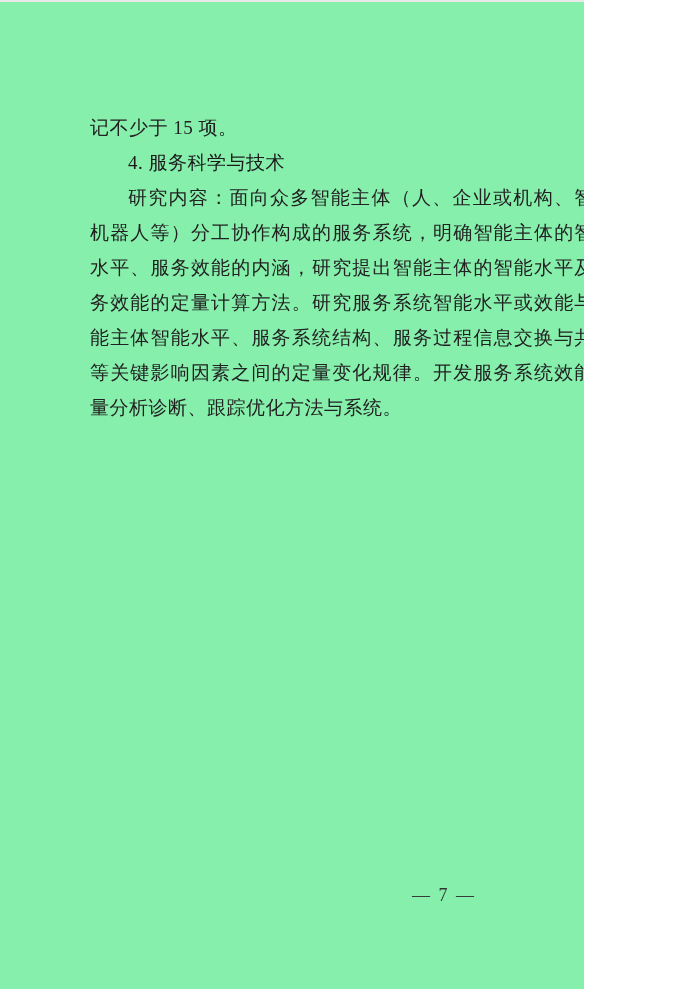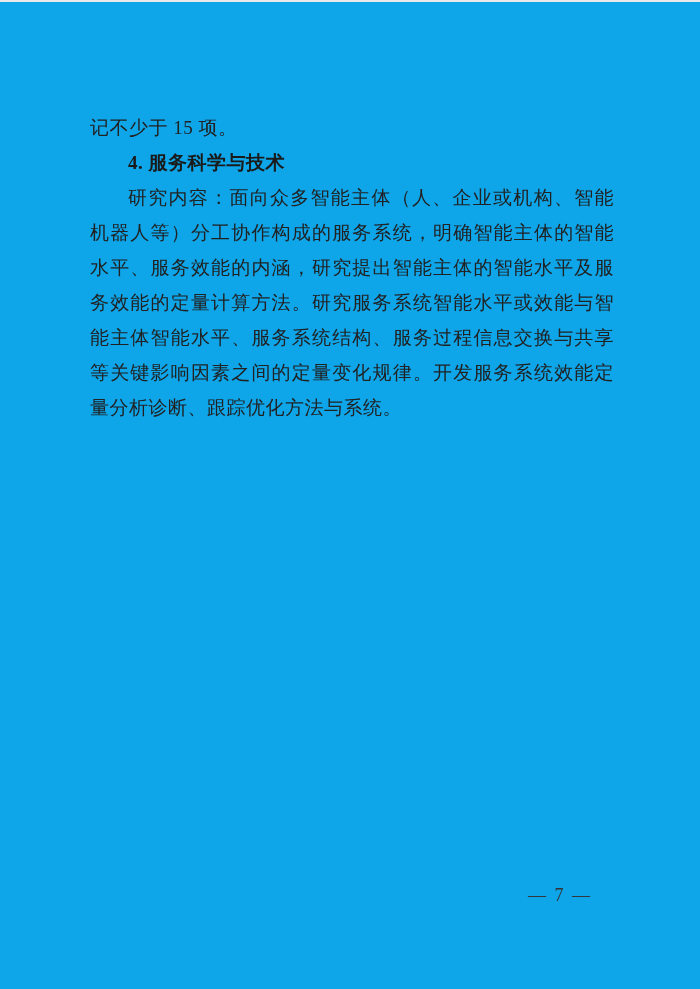--- a/index.html
+++ b/index.html
@@ -2,23 +2,23 @@
 <html><head>
 <meta charset="utf-8">
 <style>
   html, body {
     margin: 0;
     padding: 0;
     background: #ffffff;
   }
   .page {
     position: relative;
-    width: 700px;
+    width: 584px;
     height: 989px;
-    background: #0ea5e9;
+    background: #86efac;
     overflow: hidden;
     font-family: "Liberation Serif", "DejaVu Serif", serif;
     color: #212121;
   }
   .page-top-edge {
     position: absolute;
     top: 0;
     left: 0;
     width: 100%;
     height: 2px;
@@ -36,21 +36,21 @@
     line-height: 35px;
     text-align: justify;
     text-justify: inter-ideograph;
     letter-spacing: 0.5px;
     word-break: break-all;
   }
   .para.indent {
     text-indent: 2em;
   }
   .para.heading {
-    font-weight: bold;
+    font-weight: normal;
     color: #1a1a1a;
   }
   .page-number {
     position: absolute;
     top: 878px;
     right: 108px;
     font-size: 18px;
     line-height: 35px;
     color: #333333;
     letter-spacing: 2px;

